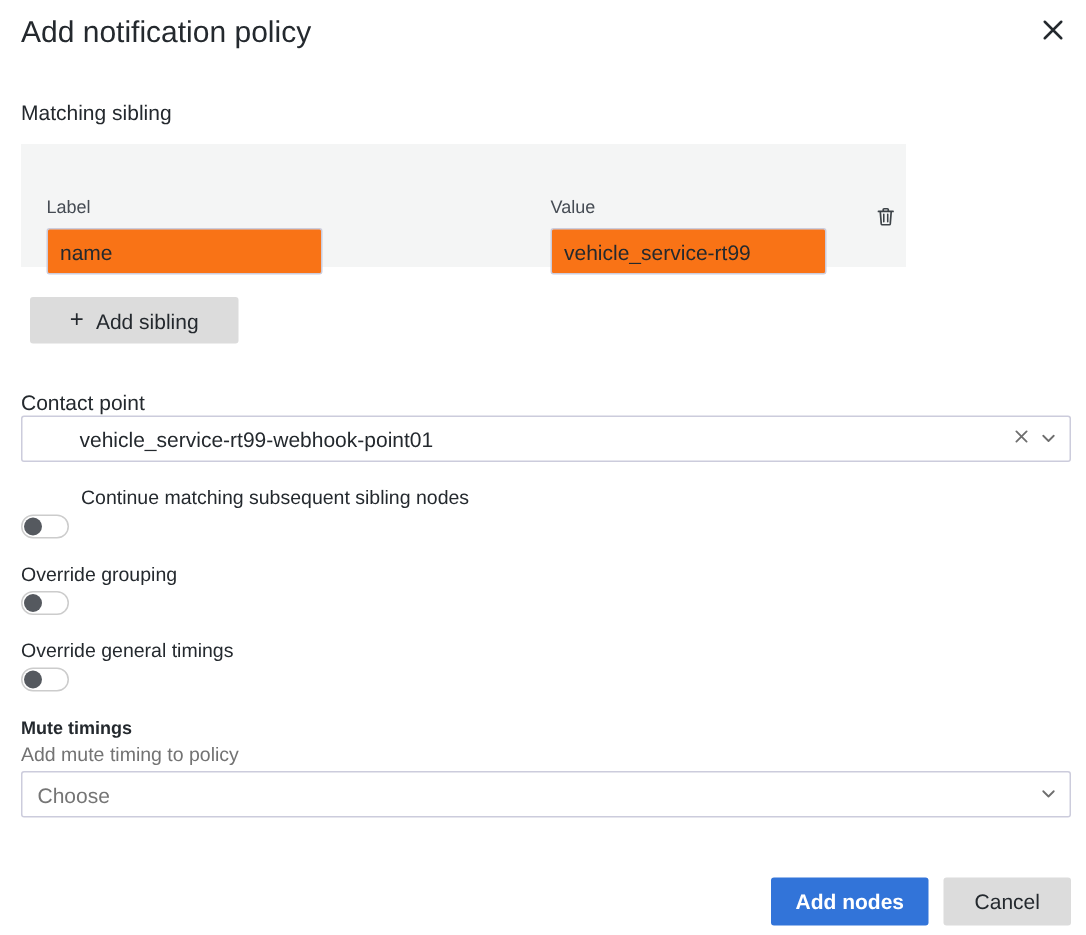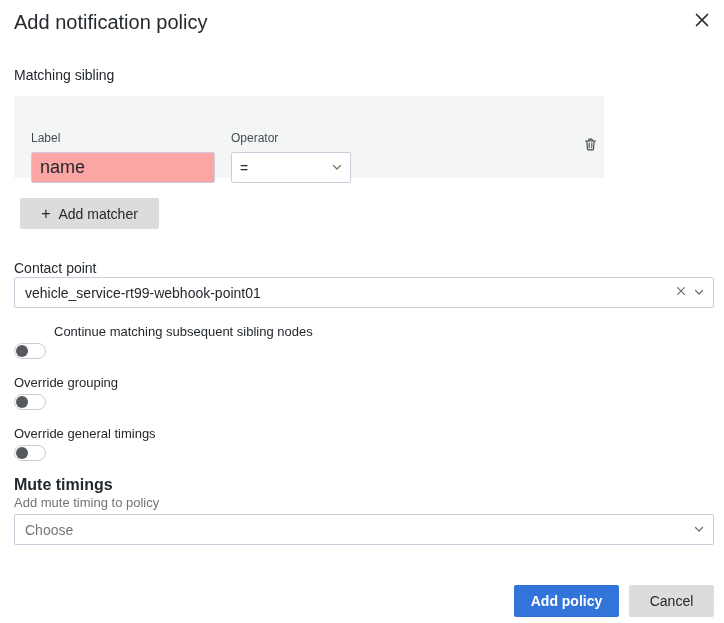--- a/index.html
+++ b/index.html
@@ -78,25 +78,25 @@
   .field-label {
     font-size: 12px;
     line-height: 16px;
     color: #464c54;
     margin: 0 0 6px 0;
     display: block;
   }
   .text-input {
     box-sizing: border-box;
     height: 31px;
-    background: #fca5a5;
+    background: #f97316;
     border: 1px solid #ccccdc;
     border-radius: 2px;
     font-family: "Liberation Sans", sans-serif;
-    font-size: 18px;
+    font-size: 14px;
     color: #24292e;
     padding: 0 8px;
     outline: none;
   }
   .text-input::placeholder { color: #8e8e8e; }
 
   #group-label { left: 17px; width: 184px; }
   #group-label .text-input { width: 184px; }
 
   #group-operator { left: 217px; width: 120px; }
@@ -181,20 +181,21 @@
     font-size: 14px;
     cursor: pointer;
   }
   #contact-point-select { top: 277px; }
   .select-value {
     flex: 1 1 auto;
     color: #24292e;
     white-space: nowrap;
     overflow: hidden;
     text-overflow: ellipsis;
+    margin-left: 28px;
   }
   .select-placeholder {
     flex: 1 1 auto;
     color: #757575;
     white-space: nowrap;
   }
   .select-actions {
     flex: 0 0 auto;
     display: flex;
     align-items: center;
@@ -245,21 +246,21 @@
   #grouping-label  { top: 374px; }
   #grouping-toggle { top: 394px; }
   #timings-label   { top: 425px; text-align: right; }
   #timings-toggle  { top: 445px; }
 
   
   #mute-timings-title {
     position: absolute;
     left: 14px;
     top: 476px;
-    font-size: 16px;
+    font-size: 12px;
     line-height: 18px;
     font-weight: bold;
     color: #24292e;
   }
   #mute-timings-desc {
     position: absolute;
     left: 14px;
     top: 494px;
     font-size: 13px;
     line-height: 18px;
@@ -313,50 +314,41 @@
 
 <div class="section-label" id="matching-labels-label">Matching sibling</div>
 
 <div class="matchers-panel">
 
   <div class="field-group" id="group-label">
     <span class="field-label">Label</span>
     <input class="text-input" type="text" value="name" style="">
   </div>
 
-  <div class="field-group" id="group-operator">
-    <span class="field-label">Operator</span>
-    <div class="select-box">
-      <span>=</span>
-      <span>
-        <svg width="12" height="12" viewBox="0 0 12 12" aria-hidden="true">
-          <path d="M2.5 4.5 L6 8 L9.5 4.5" fill="none" stroke="#6e6e6e" stroke-width="1.2" stroke-linecap="round" stroke-linejoin="round"></path>
-        </svg>
-      </span>
-    </div>
-  </div>
 
   <div class="field-group" id="group-value">
+    <span class="field-label">Value</span>
+    <input class="text-input" type="text" value="vehicle_service-rt99" style="">
   </div>
 
   <button class="delete-matcher">
     <span>
       <svg width="15" height="15" viewBox="0 0 16 16" aria-hidden="true">
         <path d="M2.8 4.2 H13.2" stroke="#3d4348" stroke-width="1.2" stroke-linecap="round"></path>
         <path d="M6.2 4.2 V2.9 A0.6 0.6 0 0 1 6.8 2.3 H9.2 A0.6 0.6 0 0 1 9.8 2.9 V4.2" fill="none" stroke="#3d4348" stroke-width="1.2" stroke-linejoin="round"></path>
         <path d="M4.1 4.2 L4.8 13.1 A0.7 0.7 0 0 0 5.5 13.7 H10.5 A0.7 0.7 0 0 0 11.2 13.1 L11.9 4.2" fill="none" stroke="#3d4348" stroke-width="1.2" stroke-linejoin="round"></path>
         <path d="M6.6 6.3 V11.5 M9.4 6.3 V11.5" stroke="#3d4348" stroke-width="1.1" stroke-linecap="round"></path>
       </svg>
     </span>
   </button>
 </div>
 
 <button class="secondary-btn" id="add-matcher-btn">
   <span class="plus-icon">+</span>
-  <span>Add matcher</span>
+  <span>Add sibling</span>
 </button>
 
 <div class="section-label" id="contact-point-label">Contact point</div>
 
 <div class="wide-select" id="contact-point-select">
   <span class="select-value">vehicle_service-rt99-webhook-point01</span>
   <span class="select-actions">
     <button class="icon-btn">
       <span>
         <svg width="12" height="12" viewBox="0 0 12 12" aria-hidden="true">
@@ -394,14 +386,14 @@
   <span class="select-placeholder">Choose</span>
   <span class="select-actions">
     <span>
       <svg width="12" height="12" viewBox="0 0 12 12" aria-hidden="true">
         <path d="M2.5 4.5 L6 8 L9.5 4.5" fill="none" stroke="#6e6e6e" stroke-width="1.2" stroke-linecap="round" stroke-linejoin="round"></path>
       </svg>
     </span>
   </span>
 </div>
 
-<button class="primary-btn" id="add-policy-btn">Add policy</button>
+<button class="primary-btn" id="add-policy-btn">Add nodes</button>
 <button class="secondary-btn" id="cancel-btn">Cancel</button>
 
 </body></html>

